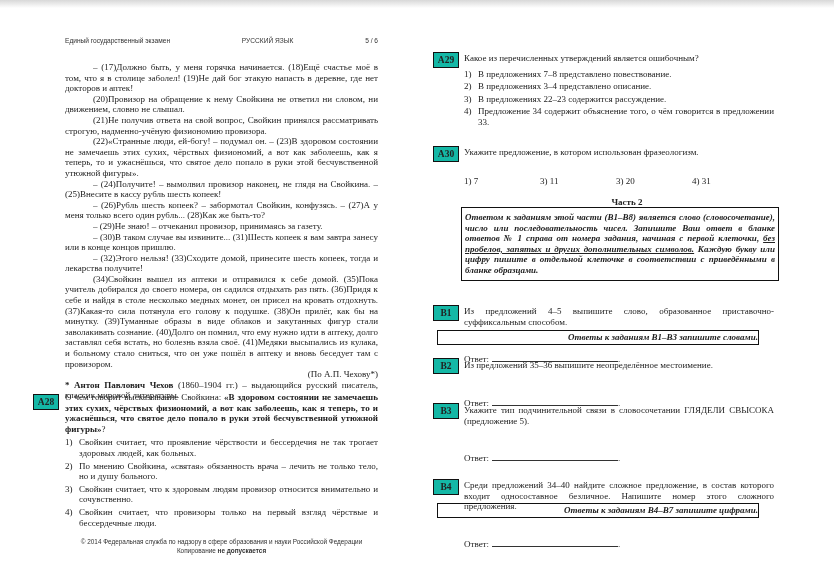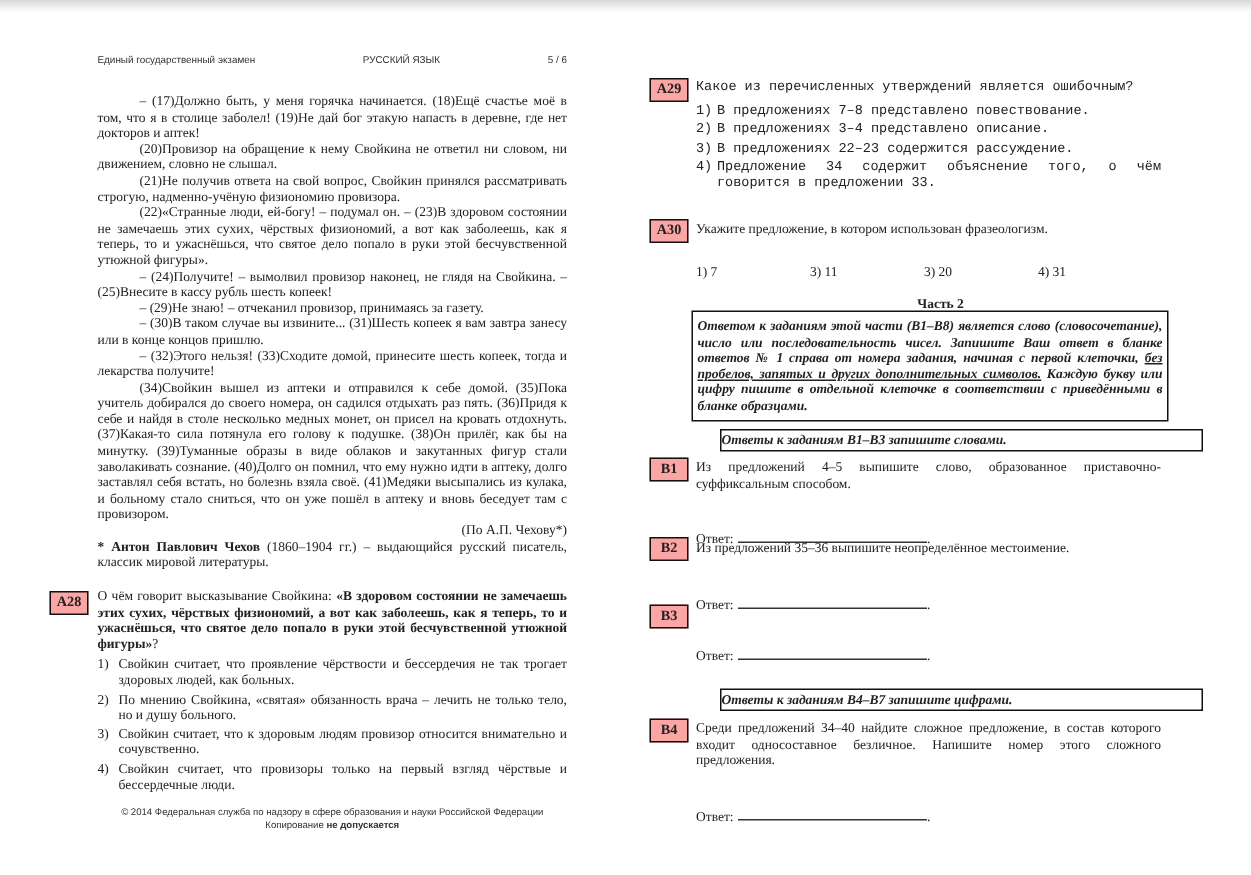--- a/index.html
+++ b/index.html
@@ -22,21 +22,21 @@
   .col-left {
     position: absolute; left: 65px; top: 62px; width: 313px;
     font-size: 9px; line-height: 10.6px; text-align: justify;
   }
   .col-left p { margin: 0; }
   .col-left p.ind { text-indent: 28px; }
   .col-left p.right { text-align: right; }
   .qbox {
     position: absolute; border: 1.3px solid #111; font-weight: bold;
     font-size: 9.5px; text-align: center; line-height: 14px;
-    background: #fca5a5;
+    background: #14b8a6;
   }
   .qtext { font-size: 9px; line-height: 10.6px; text-align: justify; }
   .opts { margin: 3px 0 0 0; padding: 0; list-style: none; font-size: 9px; line-height: 10.6px; }
   .opts li { display: flex; margin-bottom: 2px; }
   .opts li .n { width: 14px; flex: none; }
   .opts li .t { flex: 1; text-align: justify; }
   .footer {
     position: absolute; left: 65px; top: 537px; width: 313px; text-align: center;
     font-family: "Liberation Sans", sans-serif; font-size: 6.4px; line-height: 9px; color: #333;
   }
@@ -45,23 +45,23 @@
   .inline-opts { display: flex; font-size: 9px; }
   .inline-opts span { width: 76px; }
   .part-title { position: absolute; left: 420px; width: 414px; text-align: center; font-weight: bold; font-size: 9px; }
   .instr {
     position: absolute; left: 461px; top: 207px; width: 310px;
     border: 1.3px solid #111; padding: 4px 3px;
     font-style: italic; font-weight: bold; font-size: 9px; line-height: 10.6px; text-align: justify;
   }
   .instr u { text-decoration: underline; }
   .band {
-    position: absolute; left: 480px; width: 320px; height: 13px;
-    border: 1.3px solid #111; text-align: left;
-    font-style: italic; font-weight: bold; font-size: 9px; line-height: 13px;
+    position: absolute; left: 437px; width: 320px; height: 13px;
+    border: 1.3px solid #111; text-align: right;
+    font-style: italic; font-weight: bold; font-size: 9px; line-height: 13px; margin-top: 44px;
   }
   .answer { font-size: 9px; margin-top: 26px; }
   .answer .line { display: inline-block; width: 126px; border-bottom: 1px solid #333; height: 8px; margin-left: 3px; }
 </style>
 </head>
 <body>
 
 <div class="topshade"></div>
 
 <div class="header">
@@ -69,20 +69,21 @@
   <span>РУССКИЙ ЯЗЫК</span>
   <span>5 / 6</span>
 </div>
 
 <div class="col-left">
   <p class="ind">– (17)Должно быть, у меня горячка начинается. (18)Ещё счастье моё в том, что я в столице заболел! (19)Не дай бог этакую напасть в деревне, где нет докторов и аптек!</p>
   <p class="ind">(20)Провизор на обращение к нему Свойкина не ответил ни словом, ни движением, словно не слышал.</p>
   <p class="ind">(21)Не получив ответа на свой вопрос, Свойкин принялся рассматривать строгую, надменно-учёную физиономию провизора.</p>
   <p class="ind">(22)«Странные люди, ей-богу! – подумал он. – (23)В здоровом состоянии не замечаешь этих сухих, чёрствых физиономий, а вот как заболеешь, как я теперь, то и ужаснёшься, что святое дело попало в руки этой бесчувственной утюжной фигуры».</p>
   <p class="ind">– (24)Получите! – вымолвил провизор наконец, не глядя на Свойкина. – (25)Внесите в кассу рубль шесть копеек!</p>
+  <p class="ind">– (26)Рубль шесть копеек? – забормотал Свойкин, конфузясь. – (27)А у меня только всего один рубль... (28)Как же быть-то?</p>
   <p class="ind">– (29)Не знаю! – отчеканил провизор, принимаясь за газету.</p>
   <p class="ind">– (30)В таком случае вы извините... (31)Шесть копеек я вам завтра занесу или в конце концов пришлю.</p>
   <p class="ind">– (32)Этого нельзя! (33)Сходите домой, принесите шесть копеек, тогда и лекарства получите!</p>
   <p class="ind">(34)Свойкин вышел из аптеки и отправился к себе домой. (35)Пока учитель добирался до своего номера, он садился отдыхать раз пять. (36)Придя к себе и найдя в столе несколько медных монет, он присел на кровать отдохнуть. (37)Какая-то сила потянула его голову к подушке. (38)Он прилёг, как бы на минутку. (39)Туманные образы в виде облаков и закутанных фигур стали заволакивать сознание. (40)Долго он помнил, что ему нужно идти в аптеку, долго заставлял себя встать, но болезнь взяла своё. (41)Медяки высыпались из кулака, и больному стало сниться, что он уже пошёл в аптеку и вновь беседует там с провизором.</p>
   <p class="right">(По А.П. Чехову*)</p>
   <p><b>* Антон Павлович Чехов</b><span> (1860–1904 гг.) – выдающийся русский писатель, классик мировой литературы.</span></p>
 </div>
 
 <div class="qbox" style="left:33px; top:394px; width:24px; height:14px;">A28</div>
 <div style="position:absolute; left:65px; top:392px; width:313px;">
@@ -106,21 +107,21 @@
       </li>
   </ul>
 </div>
 
 <div class="footer">
   <div>© 2014 Федеральная служба по надзору в сфере образования и науки Российской Федерации</div>
   <div><span>Копирование </span><b>не допускается</b></div>
 </div>
 
 <div class="qbox" style="left:433px; top:52px; width:24px; height:14px;">A29</div>
-<div class="right-block" style="left:464px; top:53px; width:310px;font-family:Liberation Mono, monospace;">
+<div class="right-block" style="left:464px; top:53px; width:310px;">
   <div class="qtext">Какое из перечисленных утверждений является ошибочным?</div>
   <ul class="opts" style="margin-top:5px;">
     <li>
         <span class="n">1)</span>
         <span class="t">В предложениях 7–8 представлено повествование.</span>
       </li>
     <li>
         <span class="n">2)</span>
         <span class="t">В предложениях 3–4 представлено описание.</span>
       </li>
@@ -158,20 +159,21 @@
 </div>
 
 <div class="qbox" style="left:433px; top:358px; width:24px; height:14px;">B2</div>
 <div class="right-block" style="left:464px; top:360px; width:310px;">
   <div class="qtext">Из предложений 35–36 выпишите неопределённое местоимение.</div>
   <div class="answer"><span>Ответ:</span><span class="line"></span>.</div>
 </div>
 
 <div class="qbox" style="left:433px; top:403px; width:24px; height:14px;">B3</div>
 <div class="right-block" style="left:464px; top:405px; width:310px;">
+  <div class="qtext">Укажите тип подчинительной связи в словосочетании ГЛЯДЕЛИ СВЫСОКА (предложение 5).</div>
   <div class="answer"><span>Ответ:</span><span class="line"></span>.</div>
 </div>
 
 <div class="band" style="top:459px;">Ответы к заданиям B4–B7 запишите цифрами.</div>
 
 <div class="qbox" style="left:433px; top:479px; width:24px; height:14px;">B4</div>
 <div class="right-block" style="left:464px; top:480px; width:310px;">
   <div class="qtext">Среди предложений 34–40 найдите сложное предложение, в состав которого входит односоставное безличное. Напишите номер этого сложного предложения.</div>
   <div class="answer"><span>Ответ:</span><span class="line"></span>.</div>
 </div>

